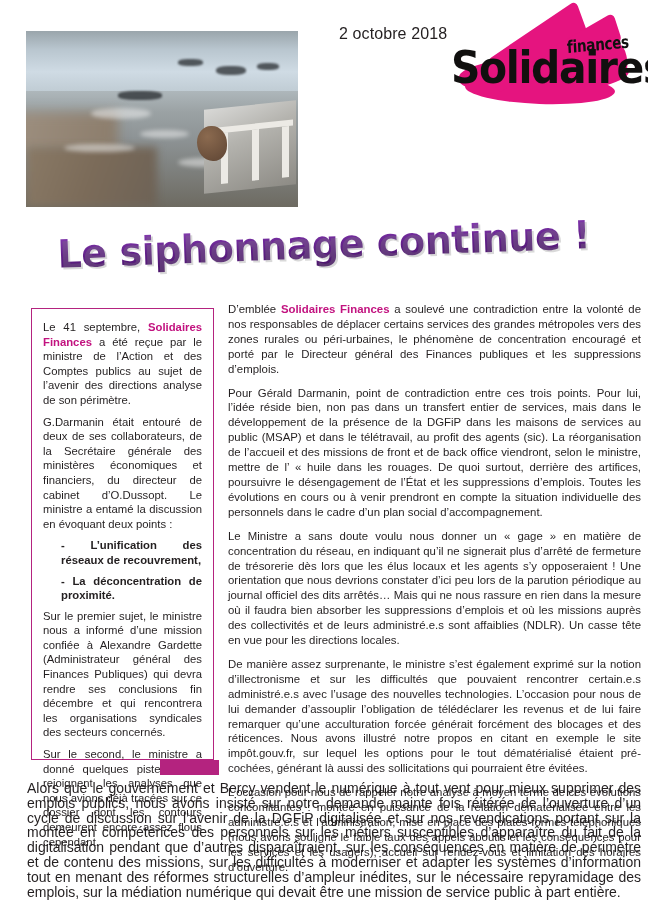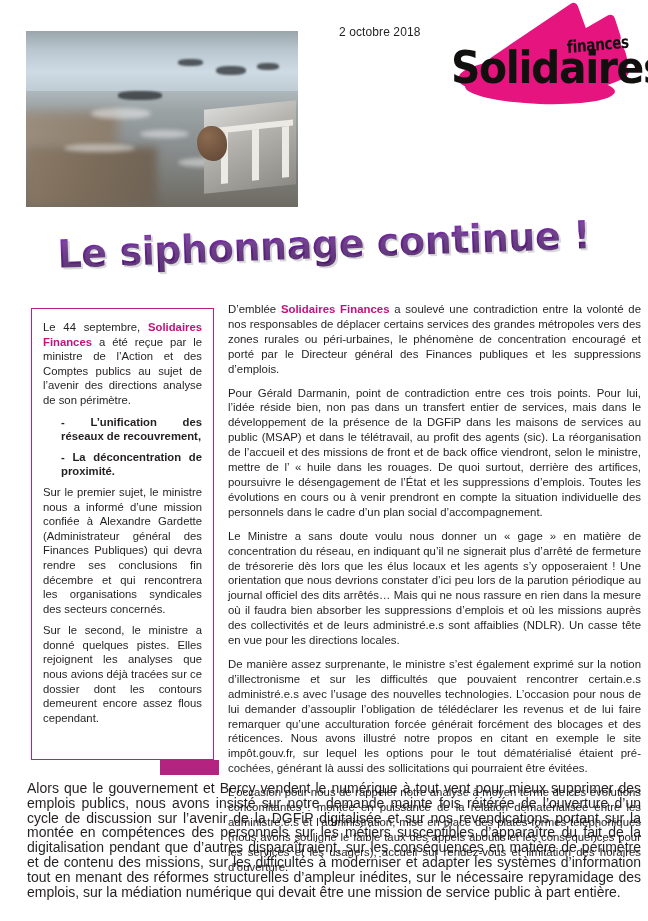--- a/index.html
+++ b/index.html
@@ -85,21 +85,21 @@
     width: 11%;
     height: 20%;
     background: radial-gradient(circle at 35% 30%, #8b6a4f 0%, #5e4534 100%);
     border-radius: 48% 52% 45% 55%;
   }
 
   .date {
     position: absolute;
     left: 339px;
     top: 25px;
-    font-size: 12px;
+    font-size: 16px;
     letter-spacing: 0.1px;
     color: #231f20;
   }
 
   .logo {
     position: absolute;
     left: 447px;
     top: 28px;
     width: 192px;
     height: 88px;
@@ -297,21 +297,22 @@
     <div class="logo-sub">finances</div>
     <div class="logo-main">Solidaires</div>
   </div>
 </div>
 
 <div class="title-wrap">
   <span class="title">Le siphonnage continue !</span>
 </div>
 
 <div class="left-box">
-  <p><span>Le 44 septembre, </span><span class="hl">Solidaires Finances</span><span> a été reçue par le ministre de l’Action et des Comptes publics au sujet de l’avenir des directions analyse de son périmètre.</span></p>
+  <p><span>Le 41 septembre, </span><span class="hl">Solidaires Finances</span><span> a été reçue par le ministre de l’Action et des Comptes publics au sujet de l’avenir des directions analyse de son périmètre.</span></p>
+  <p>G.Darmanin était entouré de deux de ses collaborateurs, de la Secrétaire générale des ministères économiques et financiers, du directeur de cabinet d’O.Dussopt.    Le ministre a entamé la discussion en évoquant deux points :</p>
   <p class="bullet bullet-first">- L’unification des réseaux de recouvrement,</p>
   <p class="bullet">- La déconcentration de proximité.</p>
   <p>Sur le premier sujet, le ministre nous a informé d’une mission confiée à Alexandre Gardette (Administrateur général des Finances Publiques) qui devra rendre ses conclusions fin décembre et qui rencontrera les organisations syndicales des secteurs concernés.</p>
   <p>Sur le second, le ministre a donné quelques pistes. Elles rejoignent les analyses que nous avions déjà tracées sur ce dossier dont les contours demeurent encore assez flous cependant.</p>
 </div>
 <div class="pink-bar"></div>
 
 <div class="right-col">
   <p><span>D’emblée </span><span class="hl">Solidaires Finances</span><span> a soulevé une contradiction entre la volonté de nos responsables de déplacer certains services des grandes métropoles vers des zones rurales ou péri-urbaines, le phénomène de concentration encouragé et porté par le Directeur général des Finances publiques et les suppressions d’emplois.</span></p>
   <p>Pour Gérald Darmanin, point de contradiction entre ces trois points. Pour lui, l’idée réside bien, non pas dans un transfert entier de services, mais dans le développement de la présence de la DGFiP dans les maisons de services au public (MSAP) et dans le télétravail, au profit des agents (sic). La réorganisation de l’accueil et des missions de front et de back office viendront, selon le ministre, mettre de l’ « huile dans les rouages. De quoi surtout, derrière des artifices, poursuivre le désengagement de l’État et les suppressions d’emplois. Toutes les évolutions en cours ou à venir prendront en compte la situation individuelle des personnels dans le cadre d’un plan social d’accompagnement.</p>

